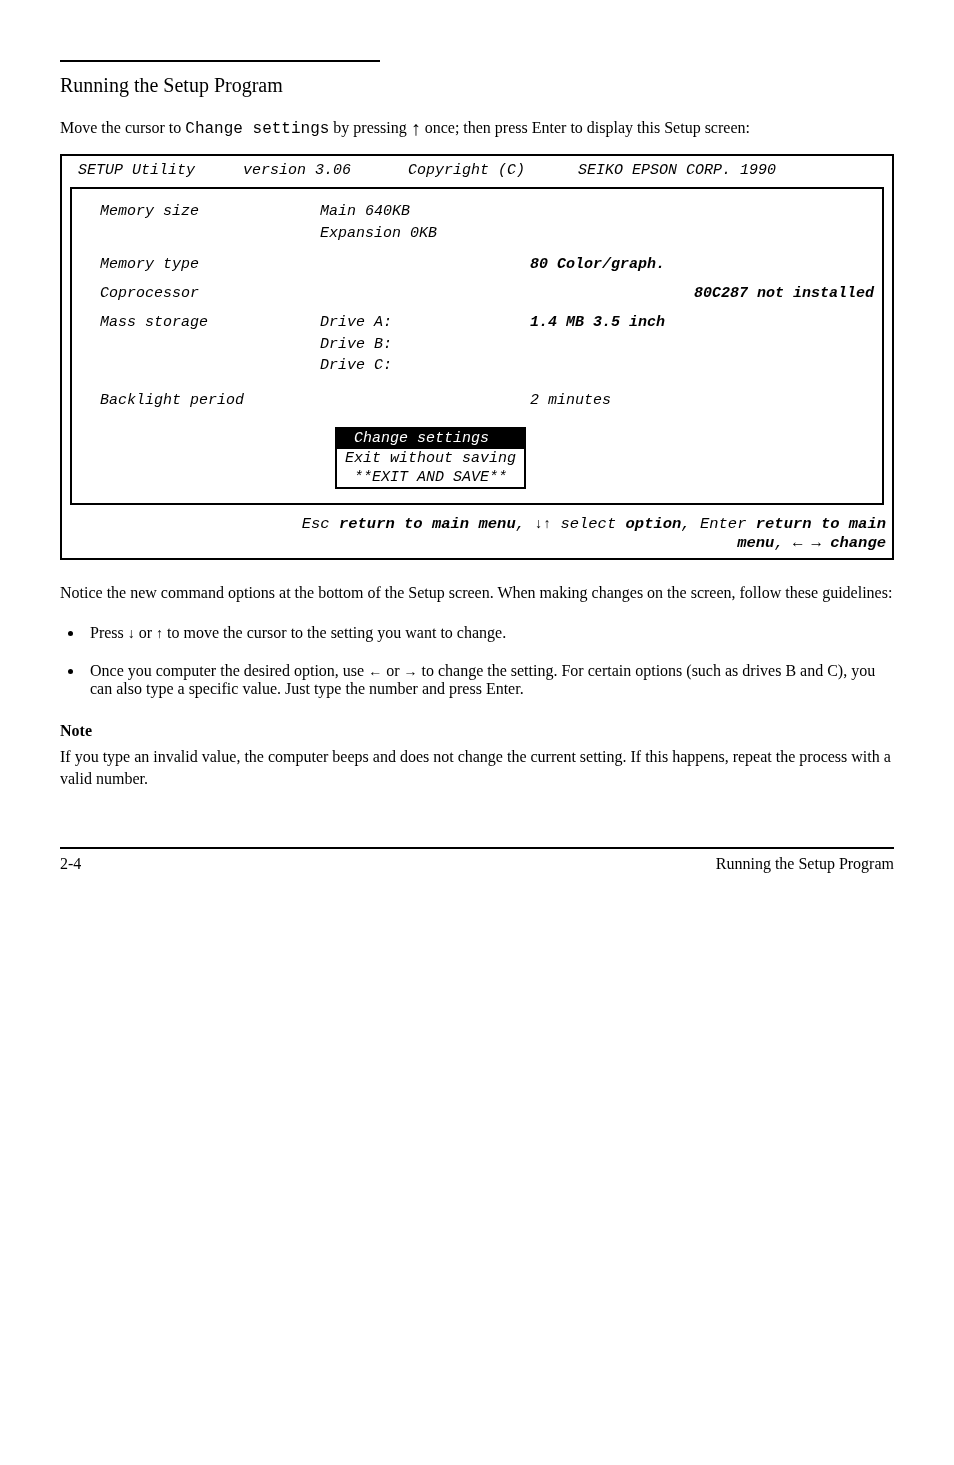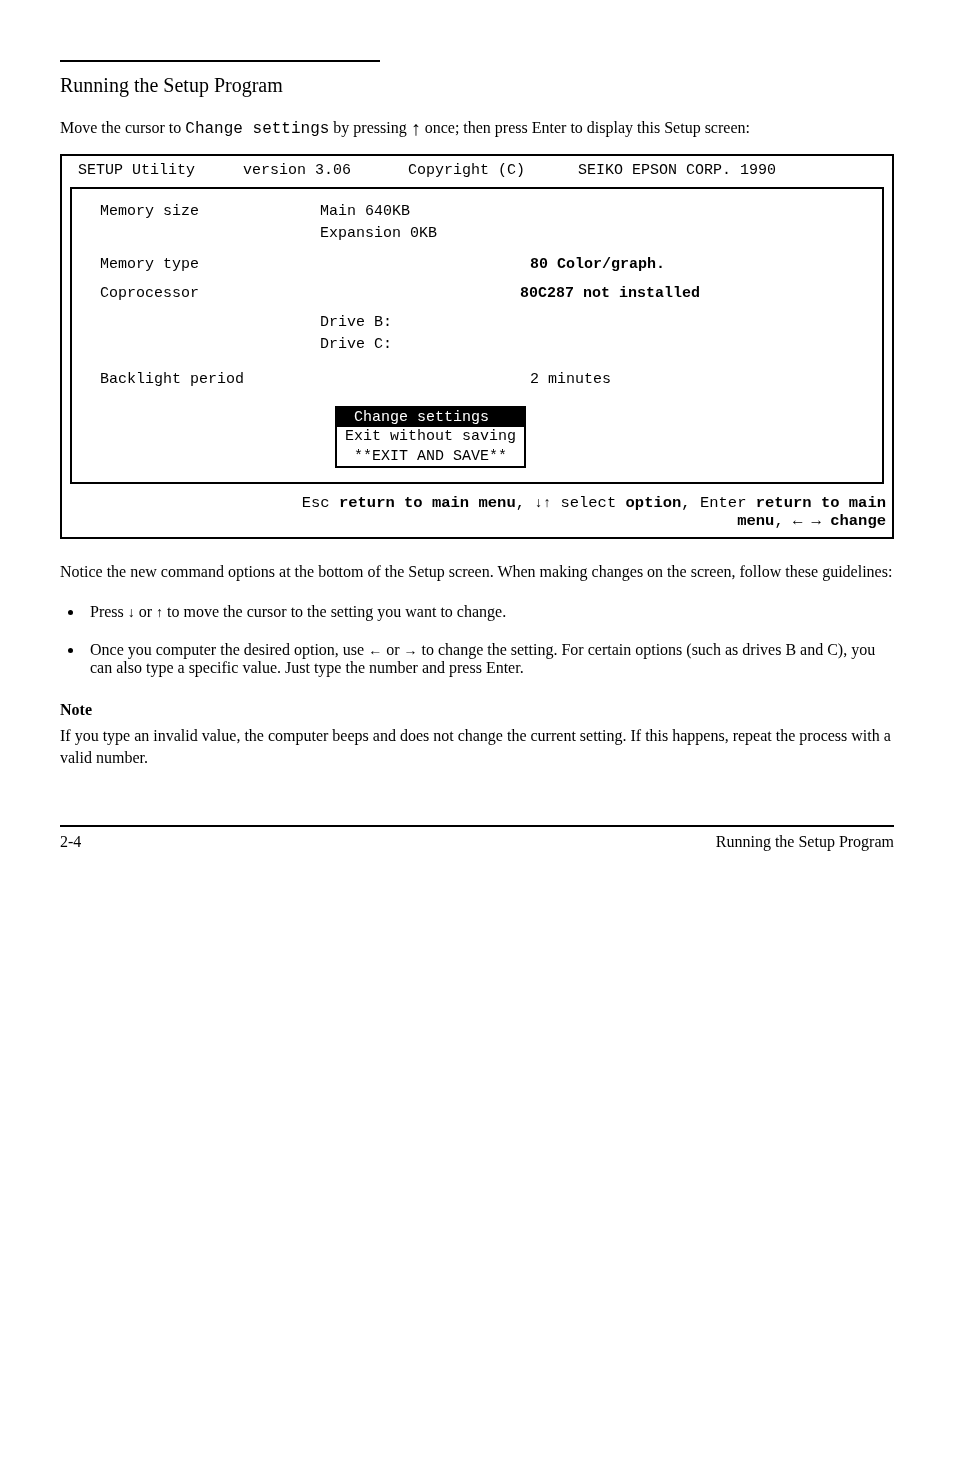--- a/index.html
+++ b/index.html
@@ -35,20 +35,21 @@
     display: inline-block;
     vertical-align: -2px;
   }
   .screen {
     border: 2px solid black;
     margin: 10px 0 8px 0;
     font-family: "Courier New", monospace;
     font-size: 15px;
     line-height: 1.15;
     position: relative;
+    font-style: italic;
   }
   .screen-header {
     display: flex;
     padding: 6px 16px 4px 16px;
     gap: 0;
   }
   .screen-header span:nth-child(1){ flex: 0 0 165px; }
   .screen-header span:nth-child(2){ flex: 0 0 165px; }
   .screen-header span:nth-child(3){ flex: 0 0 150px; }
   .screen-header span:nth-child(4){ flex: 1; text-align:left; padding-left:20px;}
@@ -58,21 +59,21 @@
     padding: 14px 8px 14px 28px;
     position: relative;
   }
   .row {
     display: flex;
     margin: 0 0 4px 0;
   }
   .label-col { flex: 0 0 220px; }
   .mid-col   { flex: 0 0 170px; }
   .val-col   { flex: 1; padding-left: 40px; }
-  .val-right { text-align:left; padding-left: 30px;}
+  .val-right { text-align:right; padding-left: 30px;}
   .bold { font-weight: bold; font-family: "Courier New", monospace; }
   .menu-box {
     border: 2px solid black;
     width: max-content;
     margin: 18px 0 0 235px;
   }
   .menu-item {
     padding: 1px 8px;
     font-family: "Courier New", monospace;
     white-space: pre;
@@ -167,20 +168,25 @@
       <div style="height:8px"></div>
 
       <div class="row">
         <div class="label-col">Coprocessor</div>
         <div class="mid-col"></div>
         <div class="val-col val-right"><span class="bold">80C287 not installed</span></div>
       </div>
 
       <div style="height:8px"></div>
 
+      <div class="row">
+        <div class="label-col">Mass storage</div>
+        <div class="mid-col">Drive A:</div>
+        <div class="val-col"><span class="bold">1.4 MB 3.5 inch</span></div>
+      </div>
       <div class="row">
         <div class="label-col"></div>
         <div class="mid-col">Drive B:</div>
       </div>
       <div class="row">
         <div class="label-col"></div>
         <div class="mid-col">Drive C:</div>
       </div>
 
       <div style="height:14px"></div>

